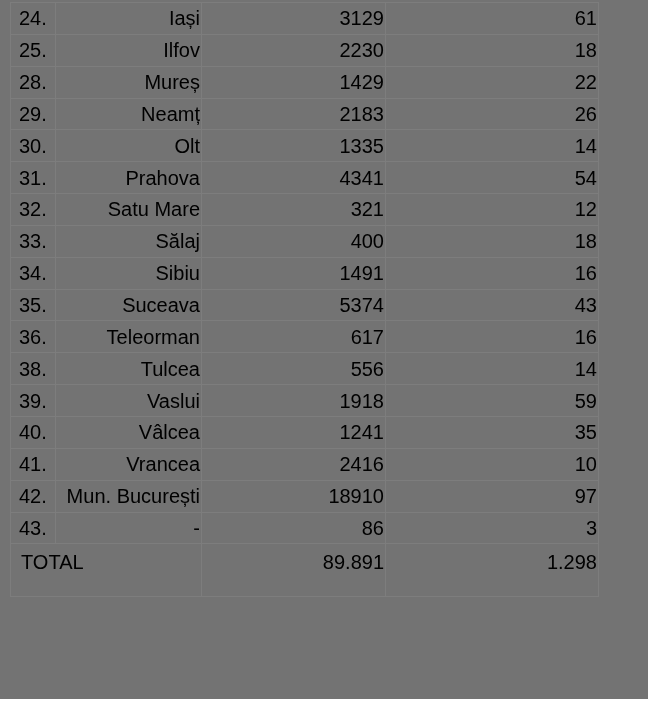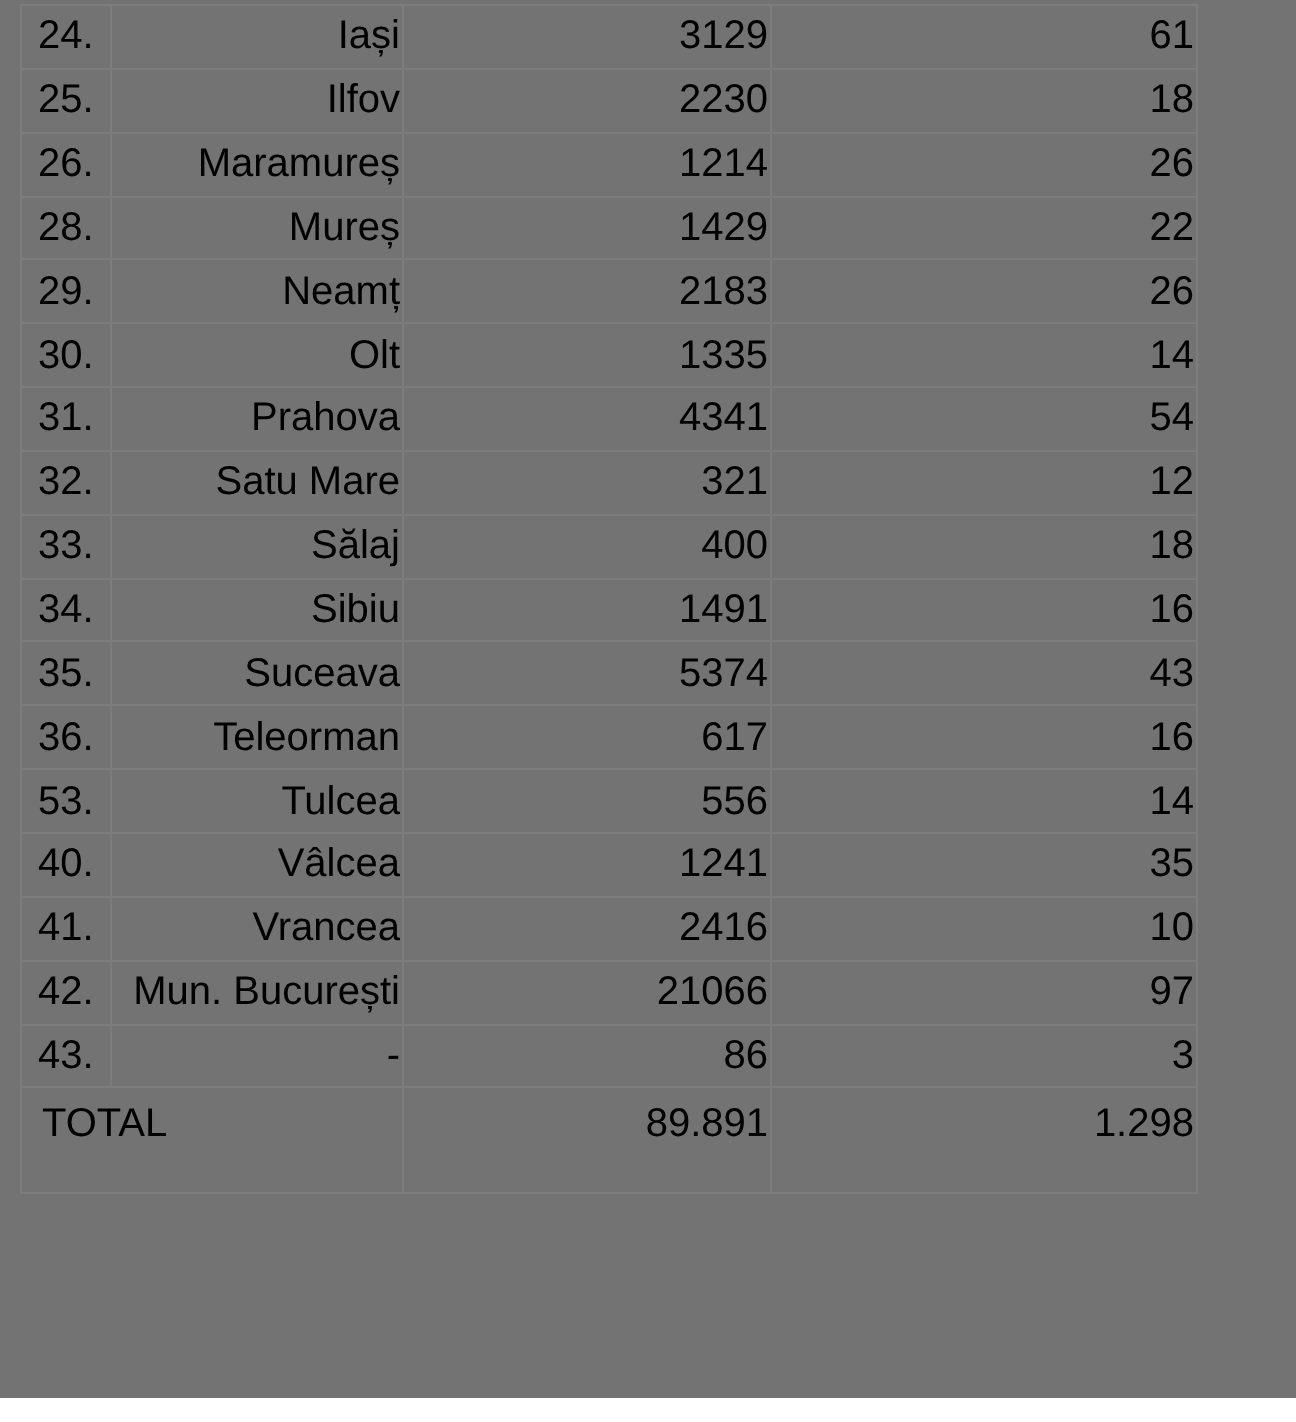--- a/index.html
+++ b/index.html
@@ -63,26 +63,20 @@
           <td class="cell-val">3129</td>
           <td class="cell-val">61</td>
         </tr>
         <tr class="data-row">
           <td class="cell-num">25.</td>
           <td class="cell-name">Ilfov</td>
           <td class="cell-val">2230</td>
           <td class="cell-val">18</td>
         </tr>
         <tr class="data-row">
-          <td class="cell-num">26.</td>
-          <td class="cell-name">Maramureș</td>
-          <td class="cell-val">1214</td>
-          <td class="cell-val">26</td>
-        </tr>
-        <tr class="data-row">
           <td class="cell-num">28.</td>
           <td class="cell-name">Mureș</td>
           <td class="cell-val">1429</td>
           <td class="cell-val">22</td>
         </tr>
         <tr class="data-row">
           <td class="cell-num">29.</td>
           <td class="cell-name">Neamț</td>
           <td class="cell-val">2183</td>
           <td class="cell-val">26</td>
@@ -123,41 +117,47 @@
           <td class="cell-val">5374</td>
           <td class="cell-val">43</td>
         </tr>
         <tr class="data-row">
           <td class="cell-num">36.</td>
           <td class="cell-name">Teleorman</td>
           <td class="cell-val">617</td>
           <td class="cell-val">16</td>
         </tr>
         <tr class="data-row">
-          <td class="cell-num">53.</td>
+          <td class="cell-num">38.</td>
           <td class="cell-name">Tulcea</td>
           <td class="cell-val">556</td>
           <td class="cell-val">14</td>
+        </tr>
+        <tr class="data-row">
+          <td class="cell-num">39.</td>
+          <td class="cell-name">Vaslui</td>
+          <td class="cell-val">1918</td>
+          <td class="cell-val">59</td>
         </tr>
         <tr class="data-row">
           <td class="cell-num">40.</td>
           <td class="cell-name">Vâlcea</td>
           <td class="cell-val">1241</td>
           <td class="cell-val">35</td>
         </tr>
         <tr class="data-row">
           <td class="cell-num">41.</td>
           <td class="cell-name">Vrancea</td>
           <td class="cell-val">2416</td>
           <td class="cell-val">10</td>
         </tr>
         <tr class="data-row">
           <td class="cell-num">42.</td>
           <td class="cell-name">Mun. București</td>
-          <td class="cell-val">21066</td>
+          <td class="cell-val">18910</td>
           <td class="cell-val">97</td>
         </tr>
         <tr class="data-row">
           <td class="cell-num">43.</td>
           <td class="cell-name">-</td>
           <td class="cell-val">86</td>
           <td class="cell-val">3</td>
         </tr>
         <tr class="total-row">
         <td class="cell-total-label" colspan="2">TOTAL</td>

